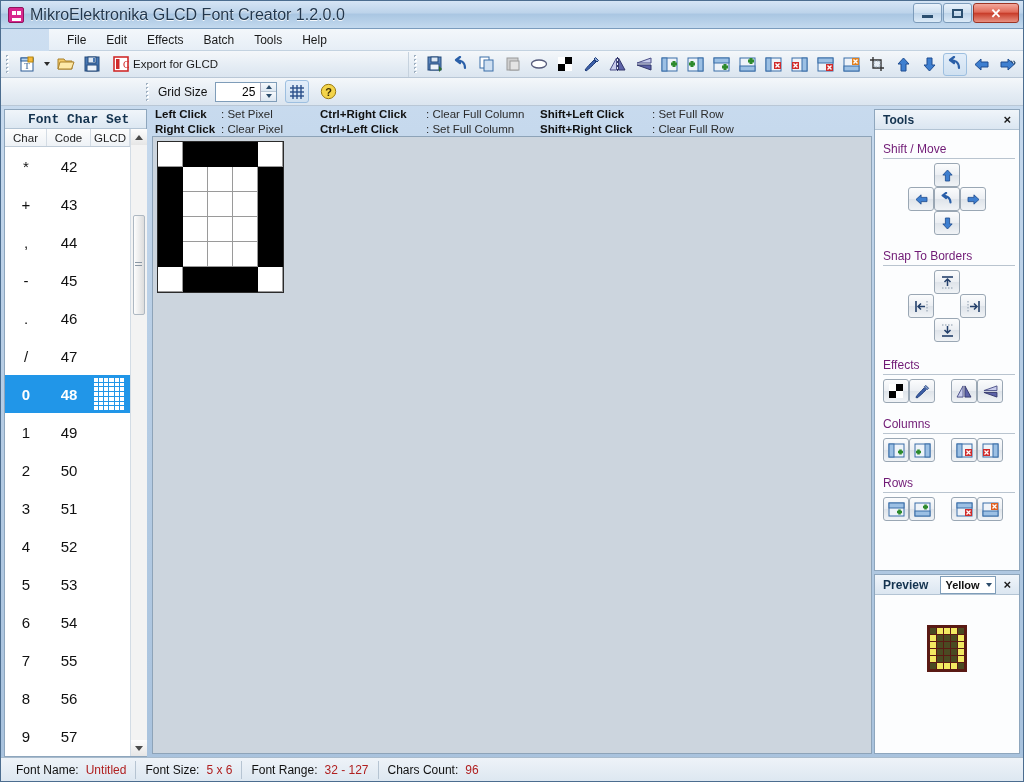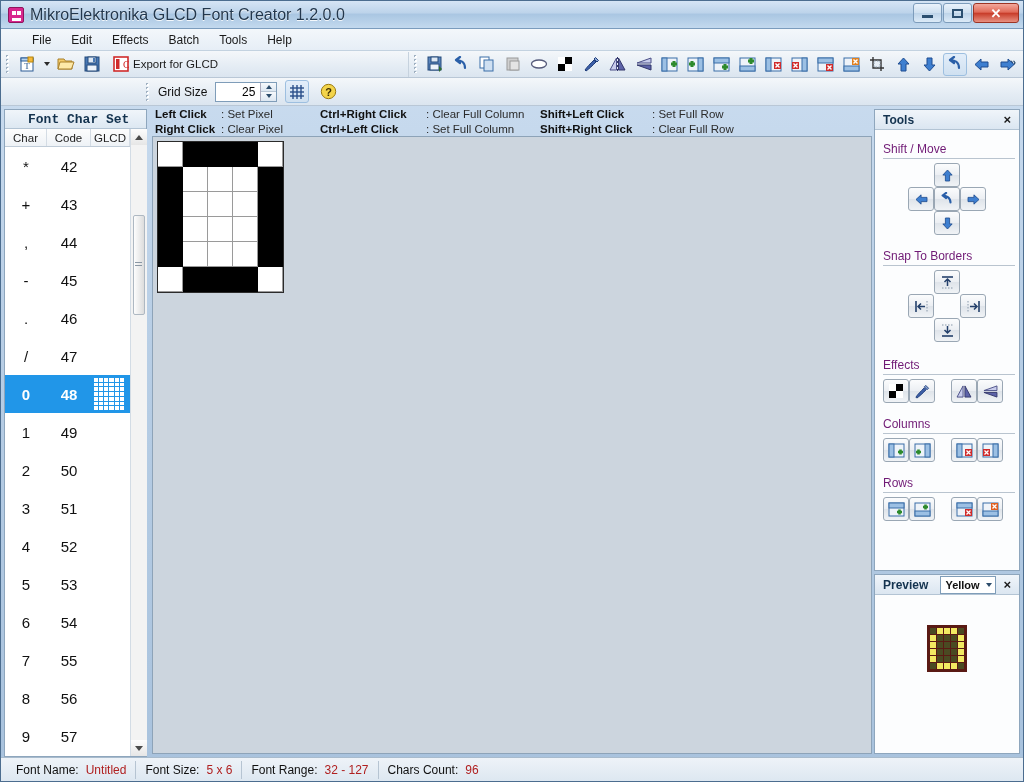--- a/index.html
+++ b/index.html
@@ -68,21 +68,21 @@
   }
   .glyph-min { display:block; width:11px; height:3px; background:#2b4f70; margin-top:6px; }
   .glyph-max { display:block; width:11px; height:9px; border:2px solid #2b4f70; }
   .glyph-close { font-size: 13px; font-weight: bold; line-height: 1; }
 
   
   #menubar {
     height: 22px; flex: 0 0 22px;
     background: linear-gradient(to bottom,#f3f7fb 0%, #e6eef6 100%);
     border-bottom: 1px solid #c3d2e0;
-    display: flex; align-items: center; padding-left: 22px;
+    display: flex; align-items: center; padding-left: 9px; margin-left: 48px;
   }
   #menubar .menu-item {
     font-size: 12px; color: #1a1a1a;
     padding: 3px 9px; margin-right: 2px;
     cursor: default;
   }
 
   
   .toolbar-strip {
     height: 27px; flex: 0 0 27px;

